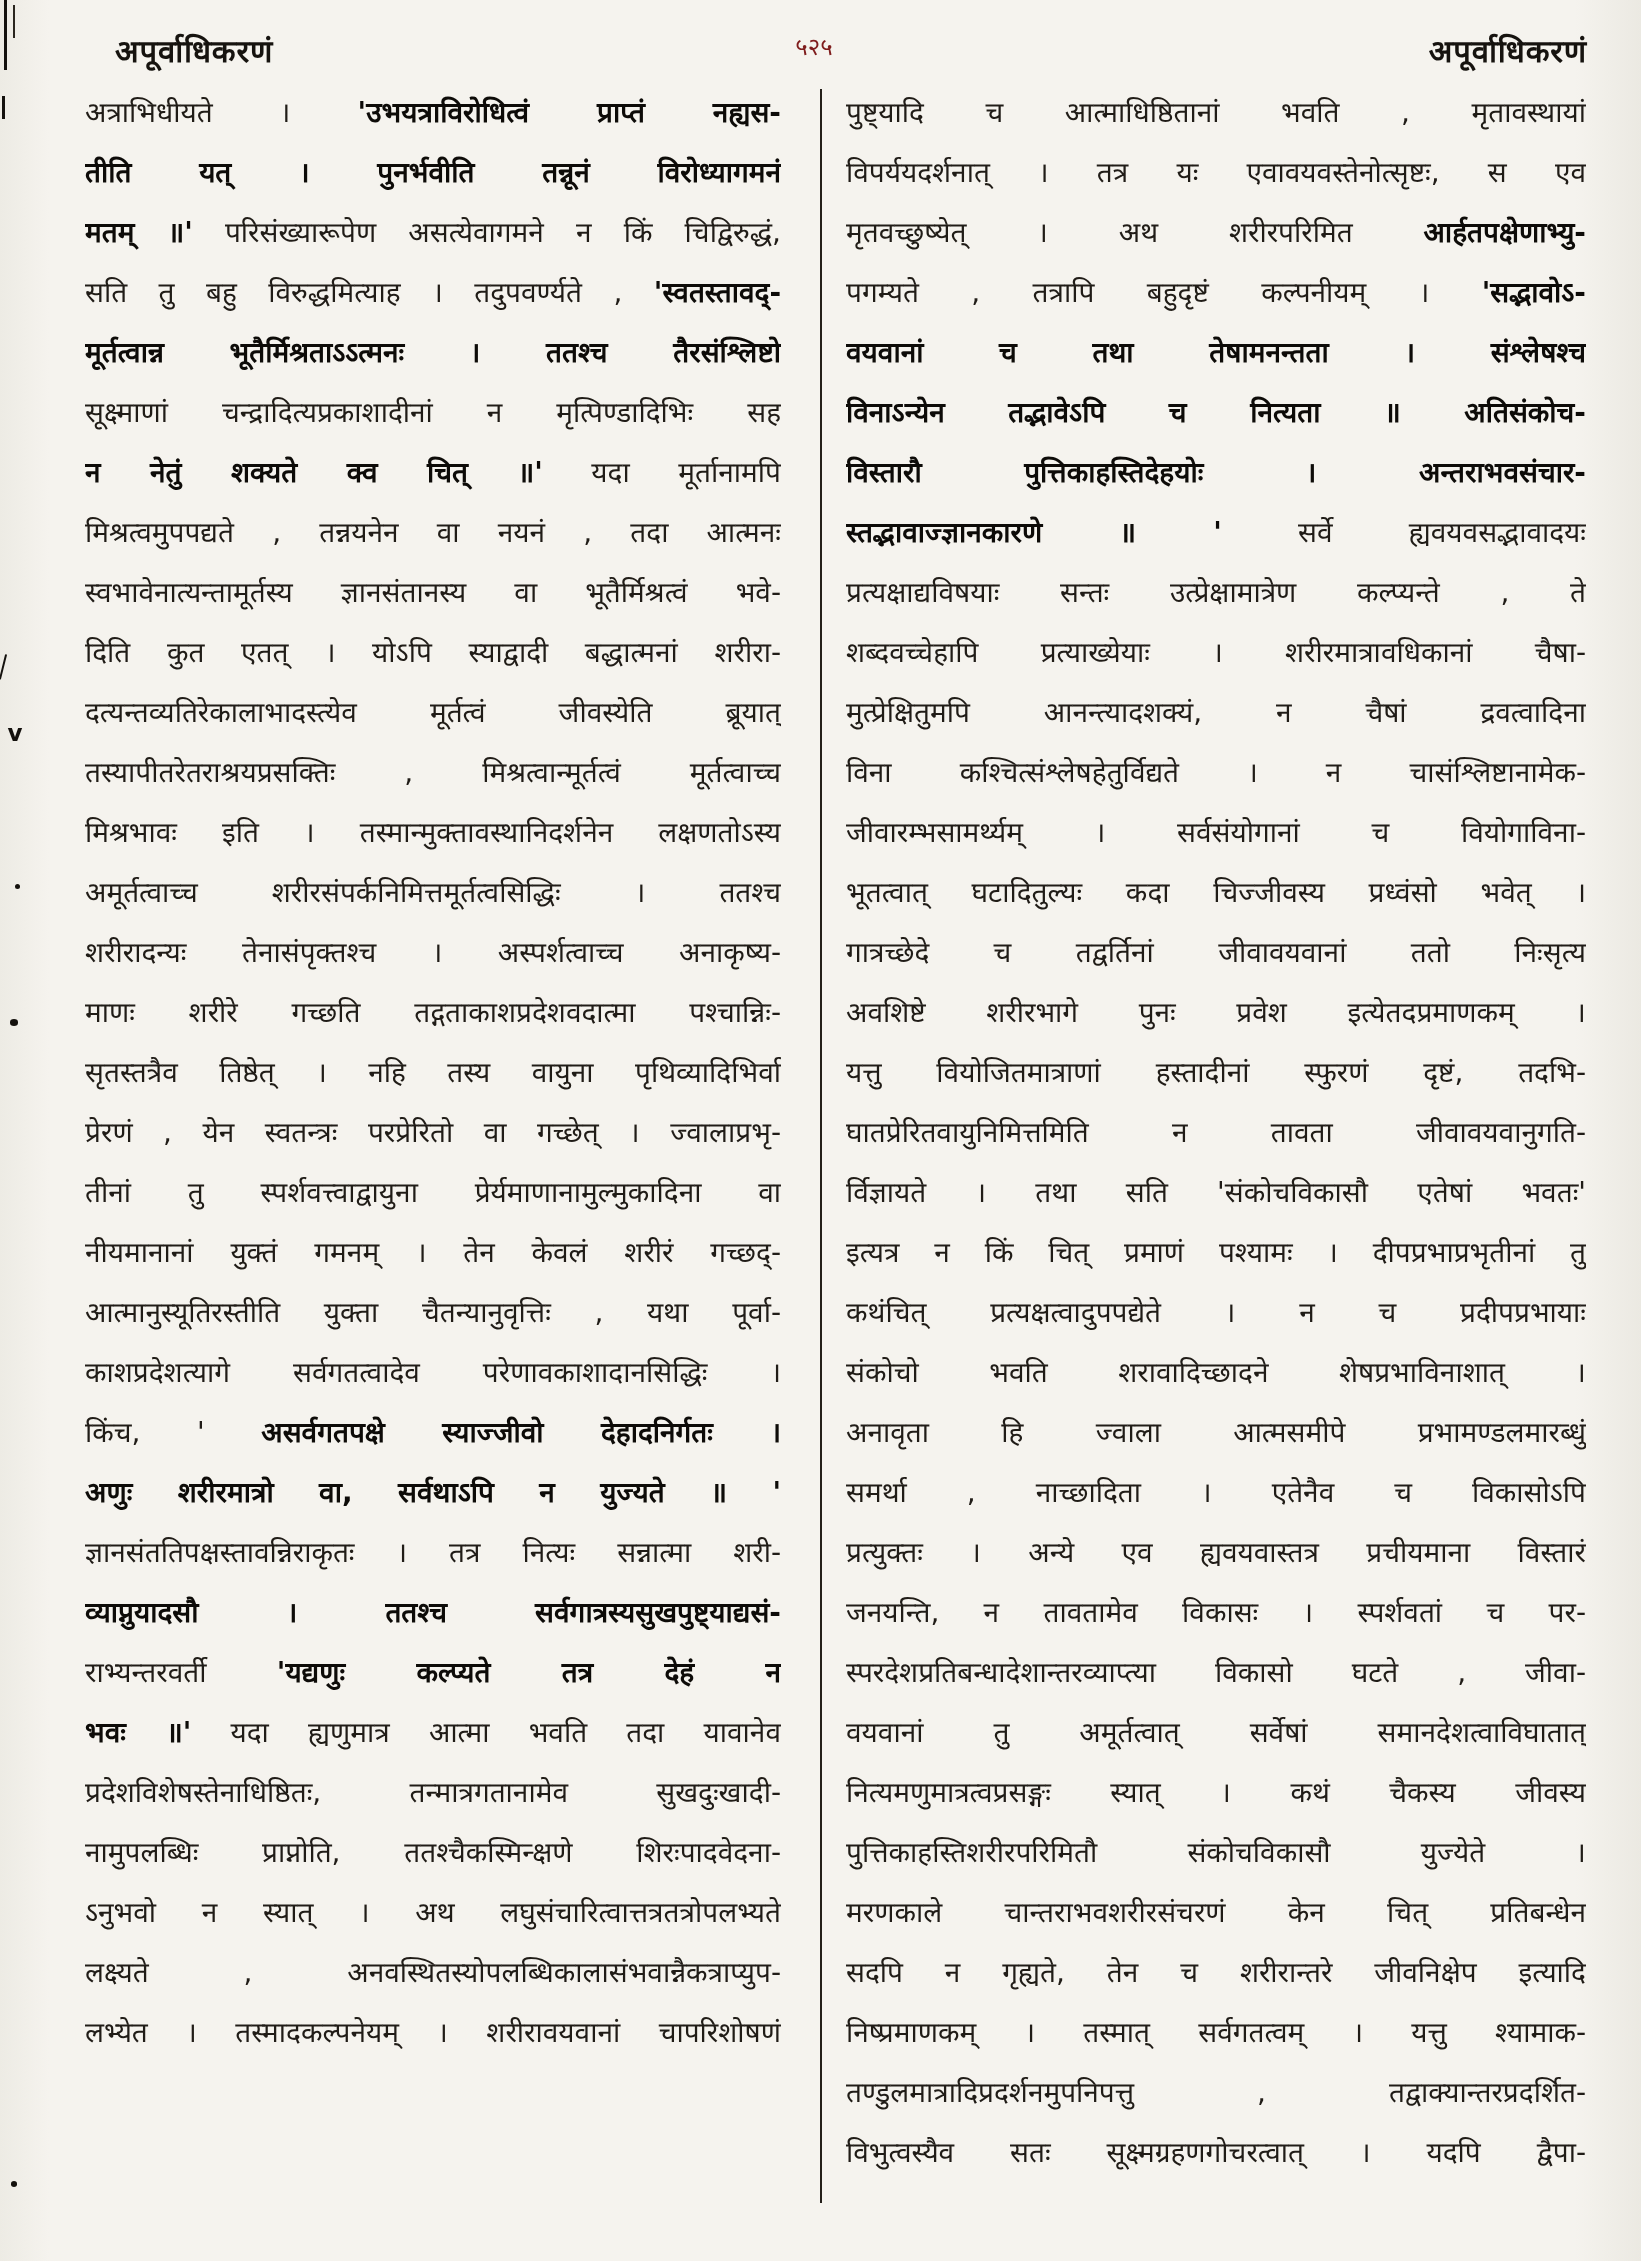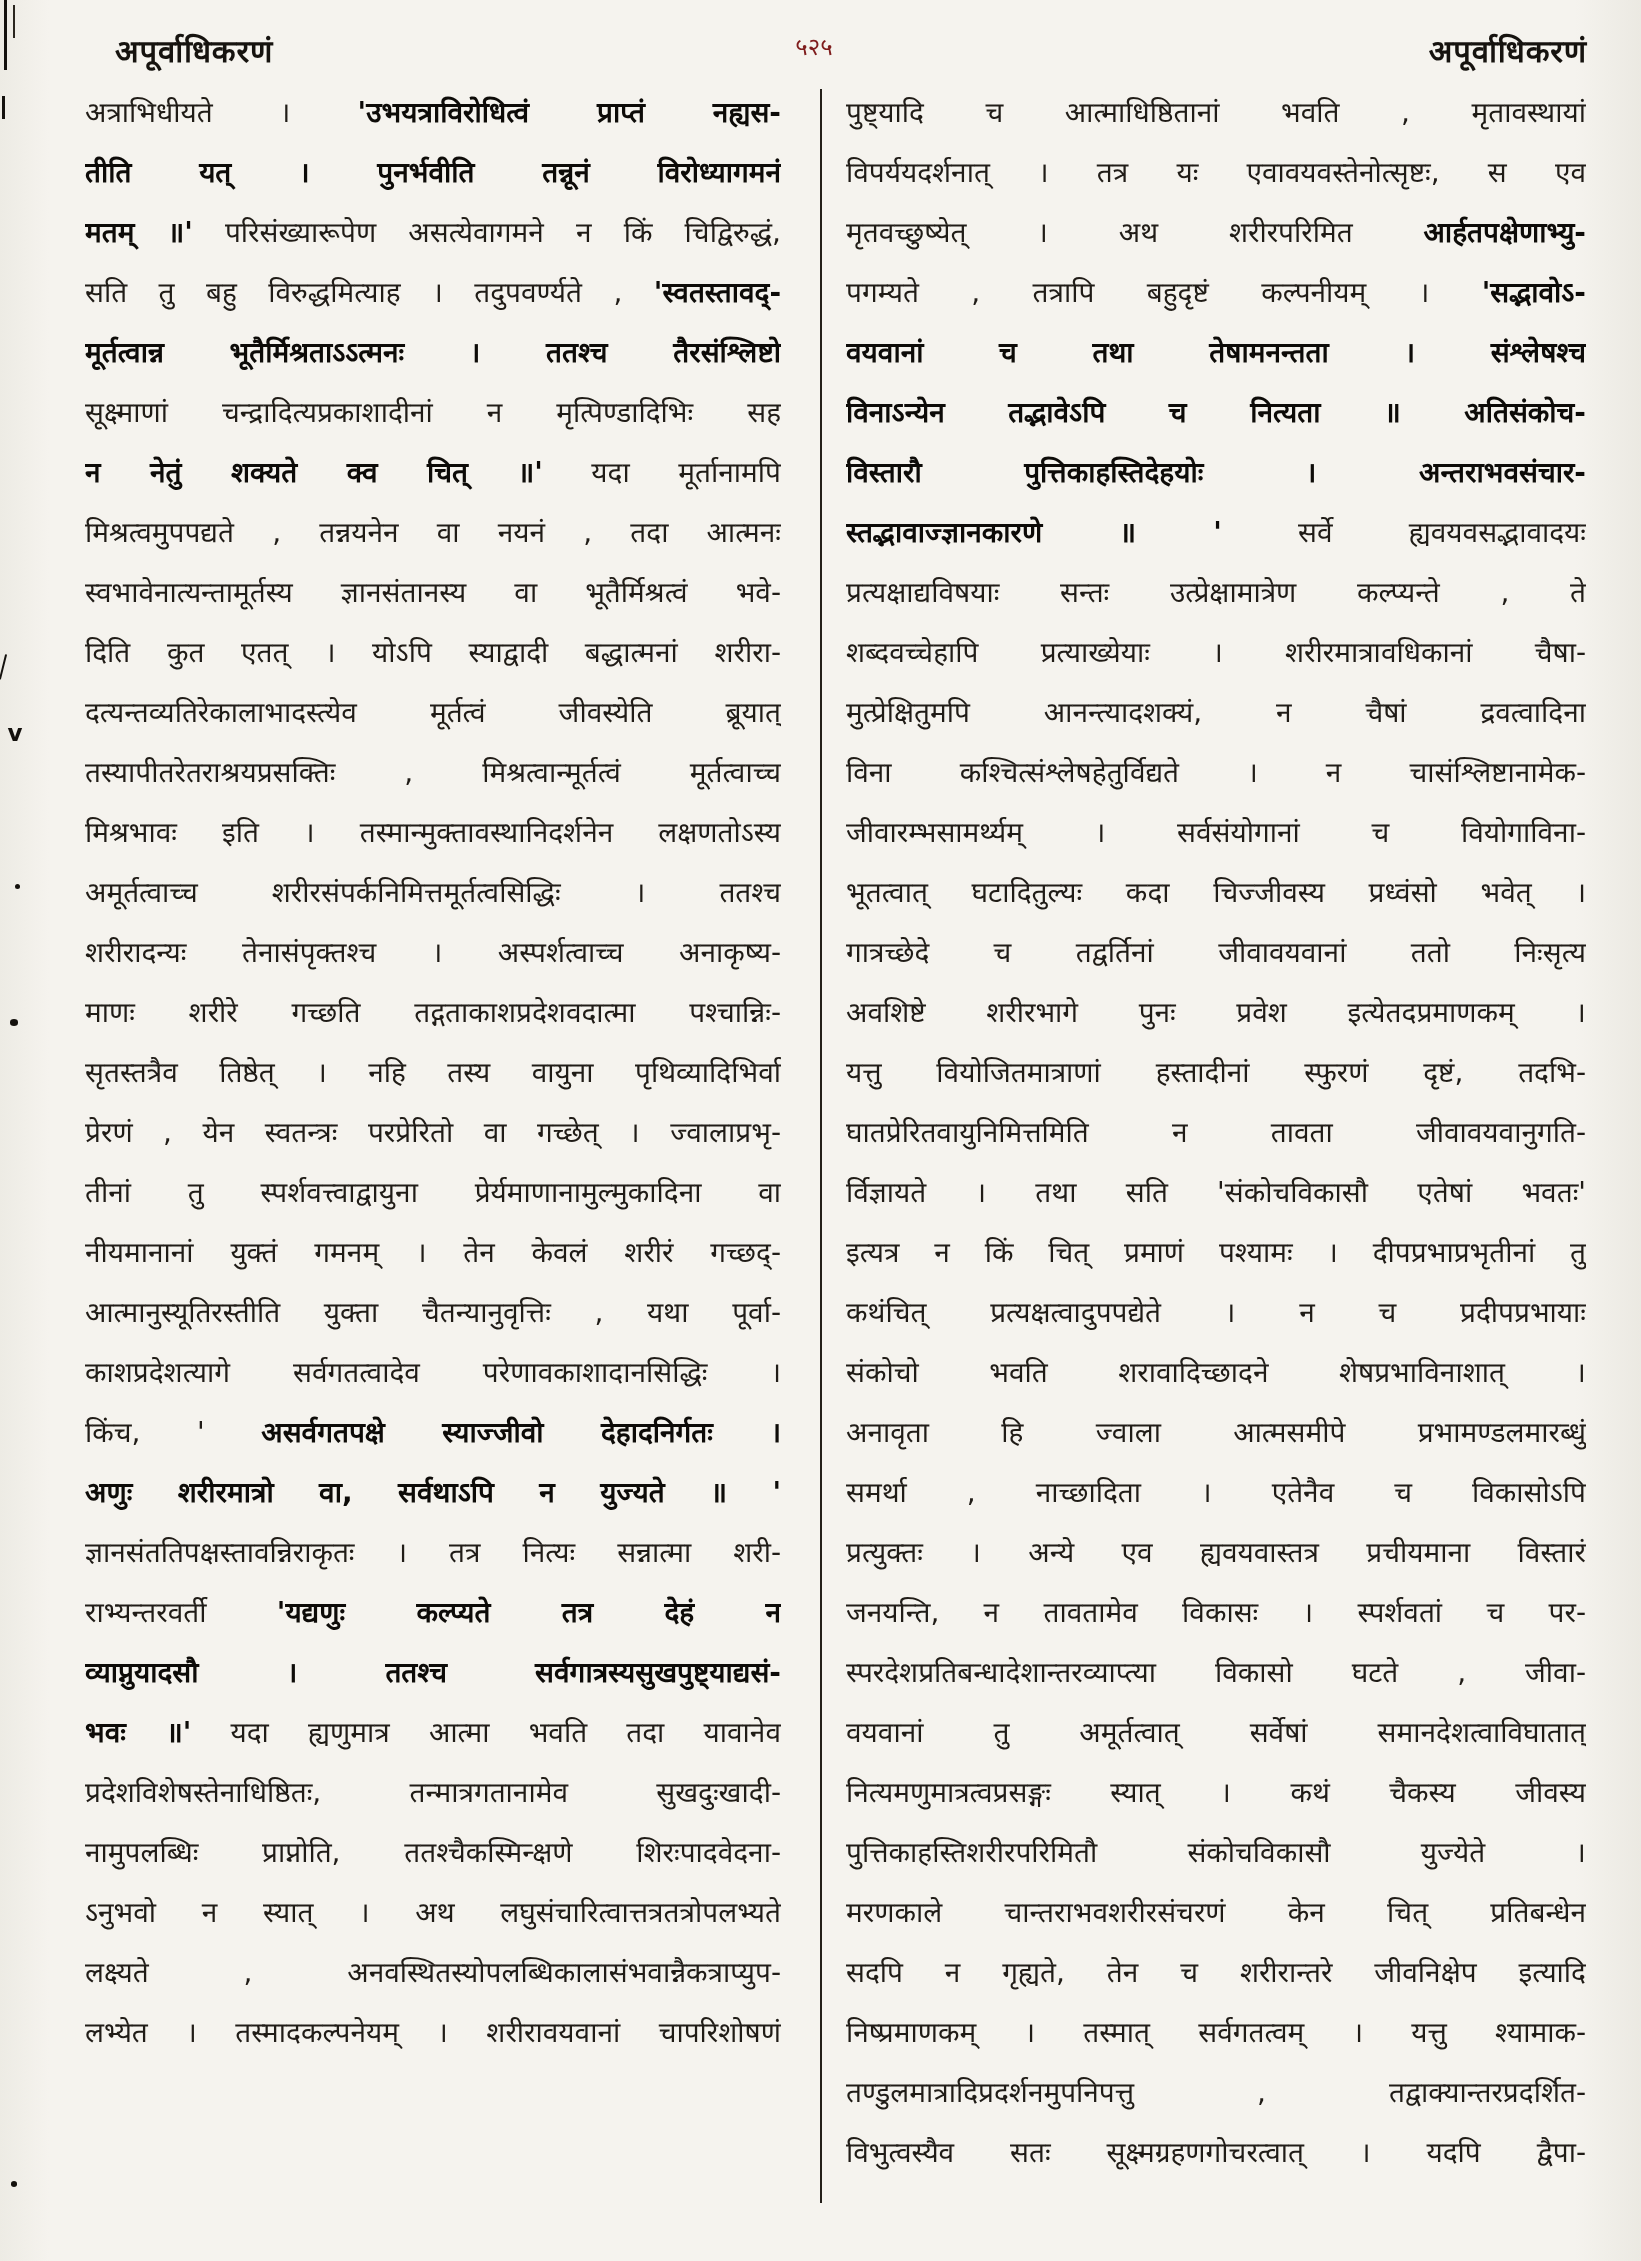--- a/index.html
+++ b/index.html
@@ -120,22 +120,22 @@
         <div class="line"><span>माणः शरीरे गच्छति तद्गताकाशप्रदेशवदात्मा पश्चान्निः-</span></div>
         <div class="line"><span>सृतस्तत्रैव तिष्ठेत् । नहि तस्य वायुना पृथिव्यादिभिर्वा</span></div>
         <div class="line"><span>प्रेरणं , येन स्वतन्त्रः परप्रेरितो वा गच्छेत् । ज्वालाप्रभृ-</span></div>
         <div class="line"><span>तीनां तु स्पर्शवत्त्वाद्वायुना प्रेर्यमाणानामुल्मुकादिना वा</span></div>
         <div class="line"><span>नीयमानानां युक्तं गमनम् । तेन केवलं शरीरं गच्छद्-</span></div>
         <div class="line"><span>आत्मानुस्यूतिरस्तीति युक्ता चैतन्यानुवृत्तिः , यथा पूर्वा-</span></div>
         <div class="line"><span>काशप्रदेशत्यागे सर्वगतत्वादेव परेणावकाशादानसिद्धिः ।</span></div>
         <div class="line"><span>किंच, ' </span><span class="bold">असर्वगतपक्षे स्याज्जीवो देहादनिर्गतः ।</span></div>
         <div class="line"><span class="bold">अणुः शरीरमात्रो वा, सर्वथाऽपि न युज्यते ॥ '</span></div>
         <div class="line"><span>ज्ञानसंततिपक्षस्तावन्निराकृतः । तत्र नित्यः सन्नात्मा शरी-</span></div>
+        <div class="line"><span class="bold">व्याप्नुयादसौ । ततश्च सर्वगात्रस्यसुखपुष्ट्याद्यसं-</span></div>
         <div class="line"><span>राभ्यन्तरवर्ती </span><span class="bold">'यद्यणुः कल्प्यते तत्र देहं न</span></div>
-        <div class="line"><span class="bold">व्याप्नुयादसौ । ततश्च सर्वगात्रस्यसुखपुष्ट्याद्यसं-</span></div>
         <div class="line"><span class="bold">भवः ॥'</span><span> यदा ह्यणुमात्र आत्मा भवति तदा यावानेव</span></div>
         <div class="line"><span>प्रदेशविशेषस्तेनाधिष्ठितः, तन्मात्रगतानामेव सुखदुःखादी-</span></div>
         <div class="line"><span>नामुपलब्धिः प्राप्नोति, ततश्चैकस्मिन्क्षणे शिरःपादवेदना-</span></div>
         <div class="line"><span>ऽनुभवो न स्यात् । अथ लघुसंचारित्वात्तत्रतत्रोपलभ्यते</span></div>
         <div class="line"><span>लक्ष्यते , अनवस्थितस्योपलब्धिकालासंभवान्नैकत्राप्युप-</span></div>
         <div class="line"><span>लभ्येत । तस्मादकल्पनेयम् । शरीरावयवानां चापरिशोषणं</span></div>
       </div>
     <div class="col col-right">
         <div class="line"><span>पुष्ट्यादि च आत्माधिष्ठितानां भवति , मृतावस्थायां</span></div>
         <div class="line"><span>विपर्ययदर्शनात् । तत्र यः एवावयवस्तेनोत्सृष्टः, स एव</span></div>

